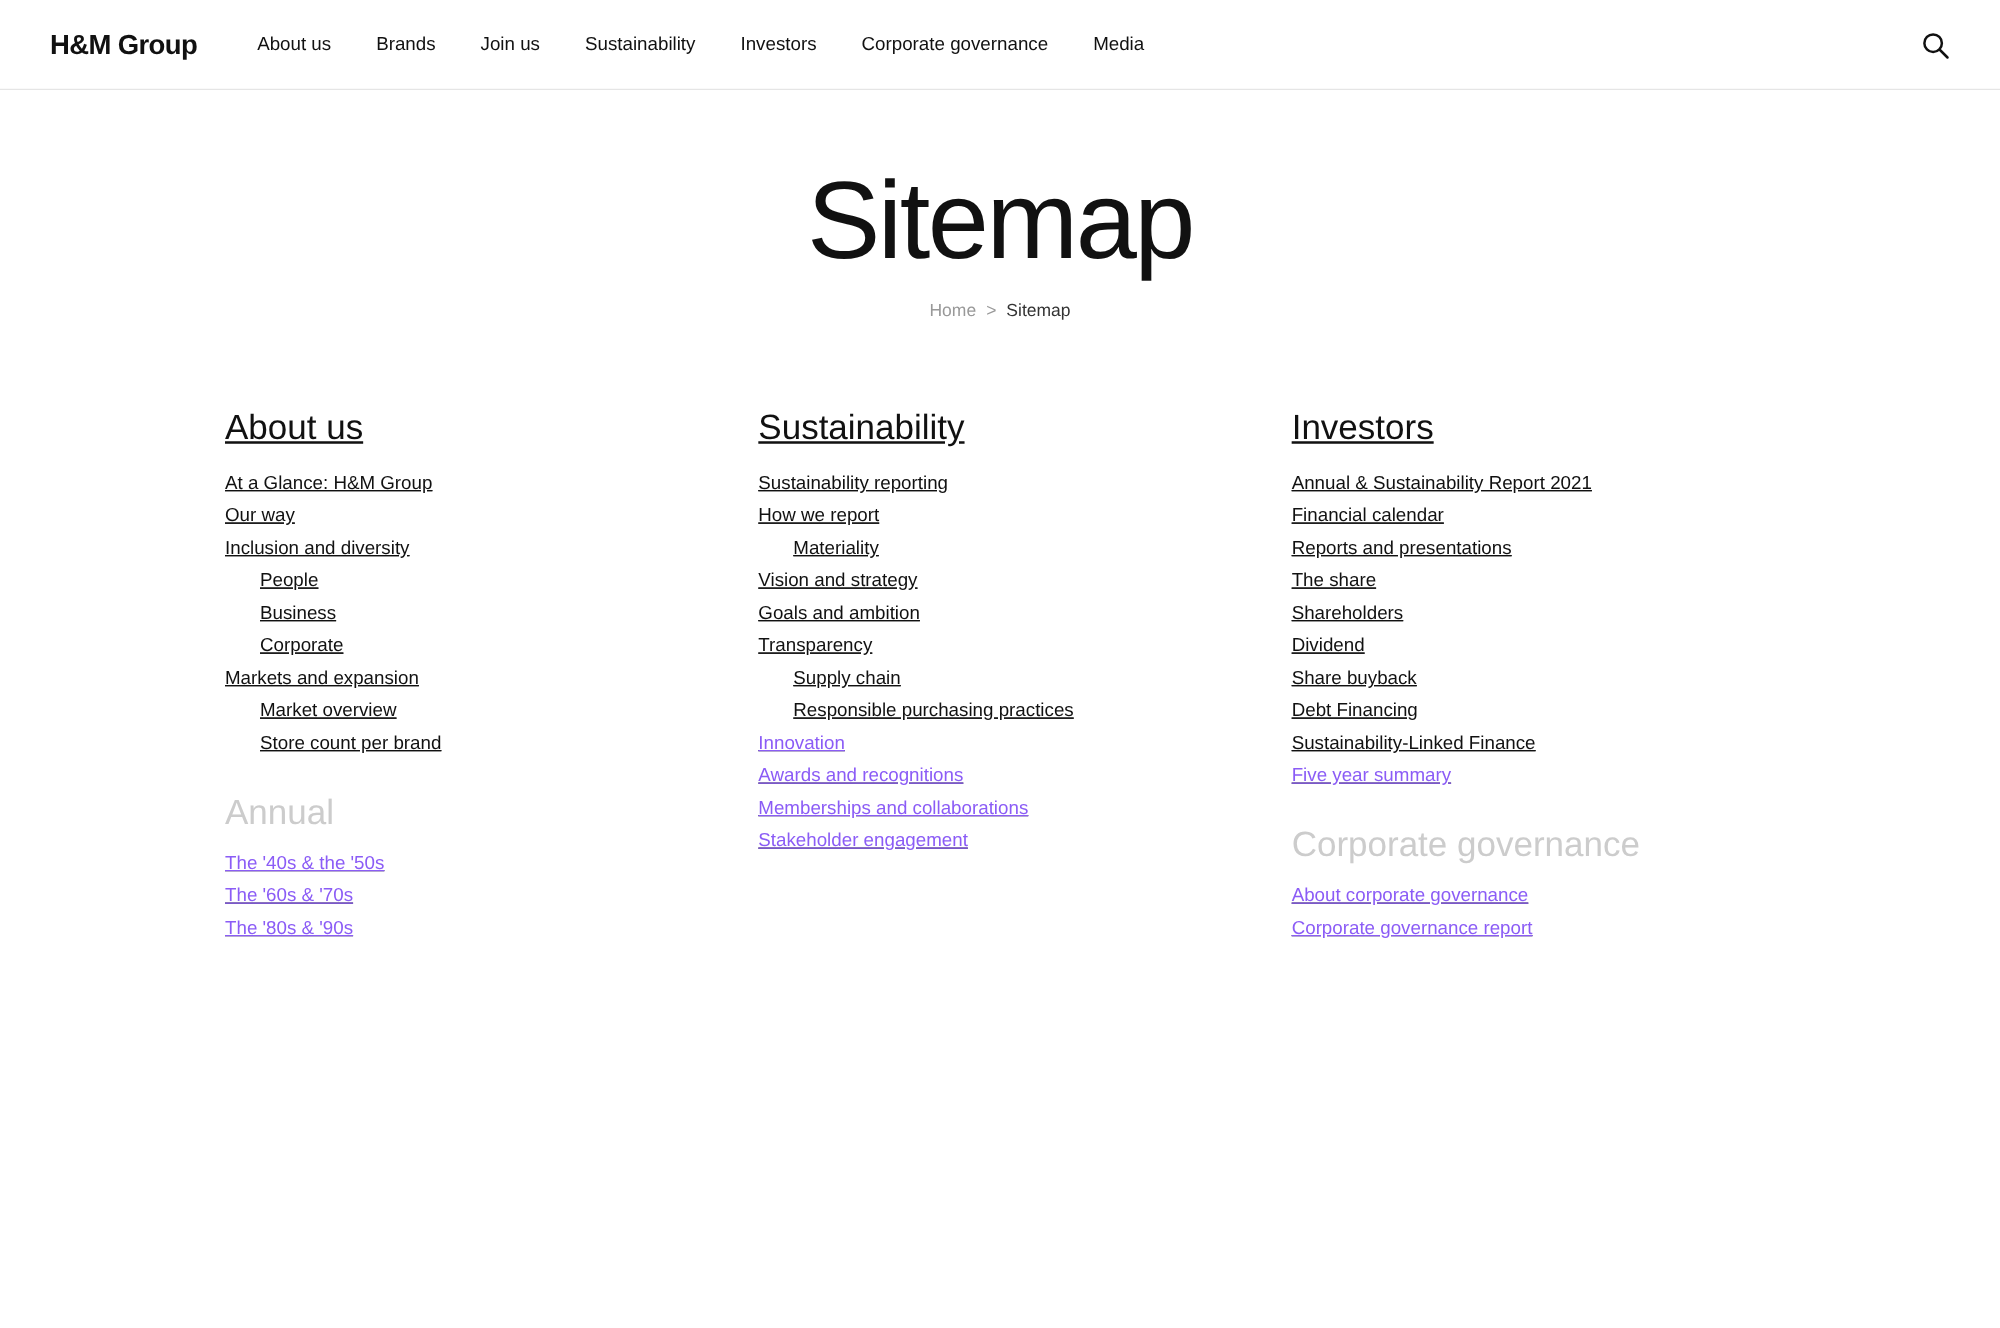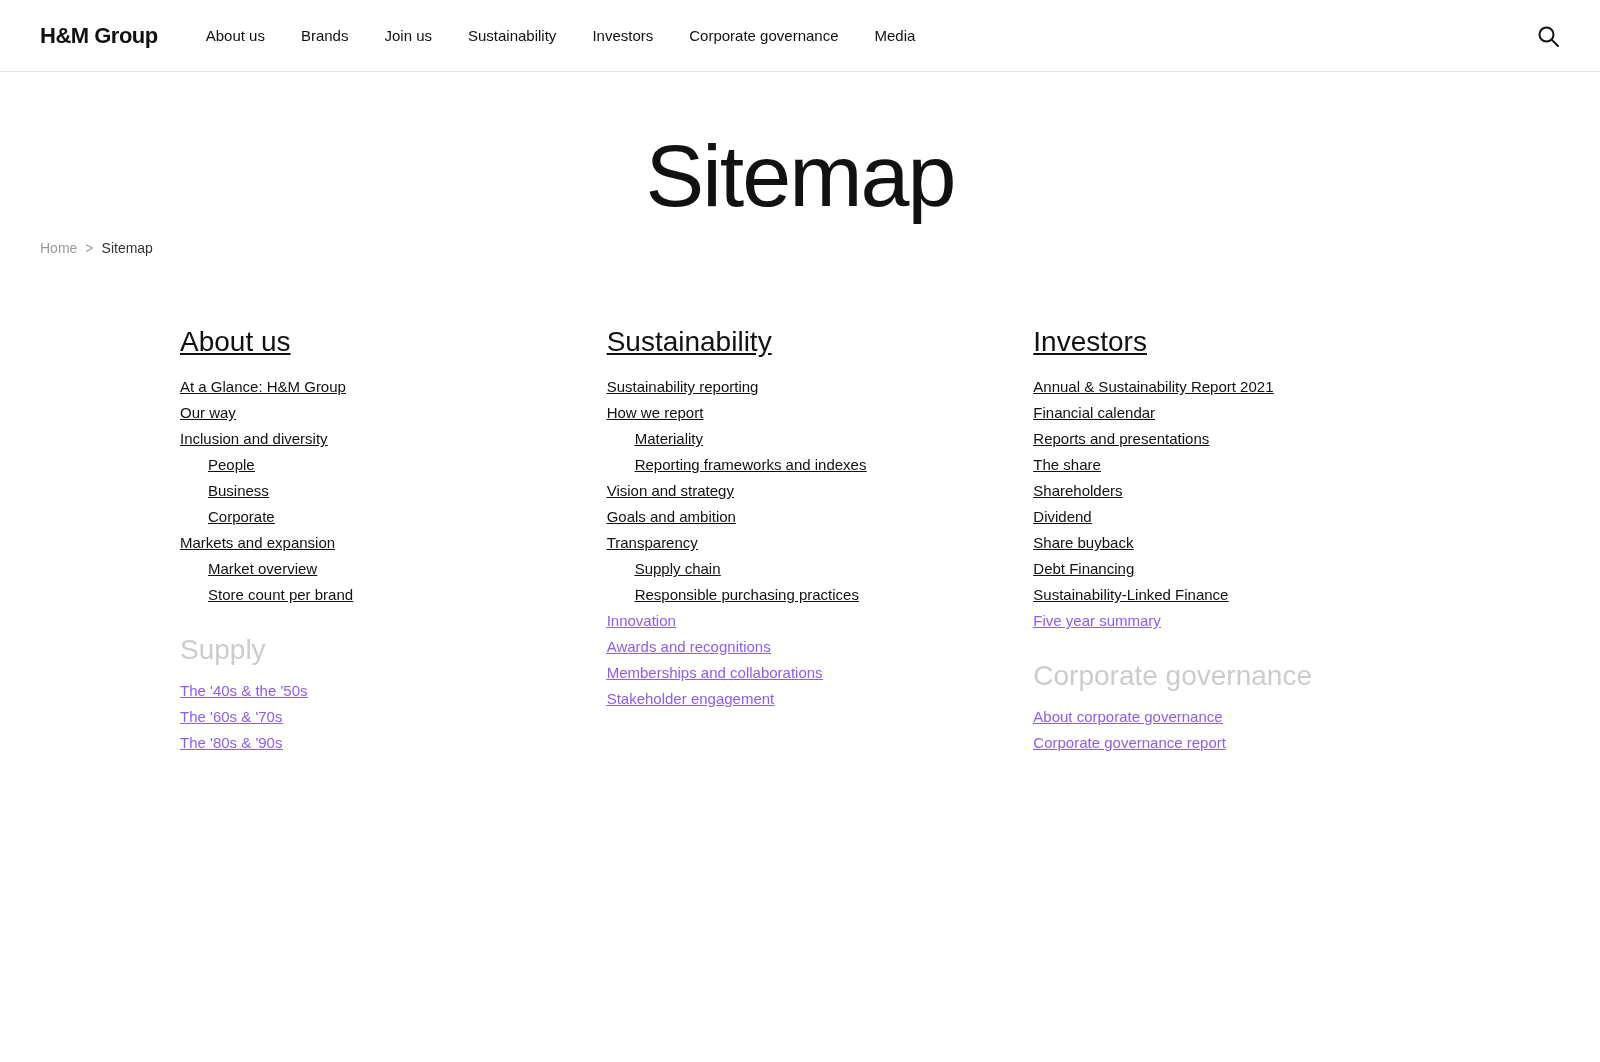--- a/index.html
+++ b/index.html
@@ -52,20 +52,21 @@
     .hero h1 {
       font-size: 88px;
       font-weight: 400;
       letter-spacing: -2px;
       color: #111;
       line-height: 1;
     }
     .breadcrumb {
       display: flex;
       align-items: center;
+      justify-content: center;
       gap: 8px;
       margin-top: 20px;
       font-size: 14px;
       color: #999;
     }
     .breadcrumb .home { color: #999; cursor: pointer; }
     .breadcrumb .sep { color: #999; }
     .breadcrumb .current { color: #333; font-weight: 500; }
 
     
@@ -162,36 +163,35 @@
       <li class="level1"><a>Our way</a></li>
       <li class="level1"><a>Inclusion and diversity</a></li>
       <li class="level2"><a>People</a></li>
       <li class="level2"><a>Business</a></li>
       <li class="level2"><a>Corporate</a></li>
       <li class="level1"><a>Markets and expansion</a></li>
       <li class="level2"><a>Market overview</a></li>
       <li class="level2"><a>Store count per brand</a></li>
     </ul>
     <div class="section-divider">
-      <div class="faded-title">Supply</div>
+      <div class="faded-title">Annual</div>
       <ul class="sitemap-list">
         <li class="level1 faded"><a>The '40s &amp; the '50s</a></li>
         <li class="level1 faded"><a>The '60s &amp; '70s</a></li>
         <li class="level1 faded"><a>The '80s &amp; '90s</a></li>
       </ul>
     </div>
   </div>
 
   <div class="sitemap-col">
     <div class="col-title">Sustainability</div>
     <ul class="sitemap-list">
       <li class="level1"><a>Sustainability reporting</a></li>
       <li class="level1"><a>How we report</a></li>
       <li class="level2"><a>Materiality</a></li>
-      <li class="level2"><a>Reporting frameworks and indexes</a></li>
       <li class="level1"><a>Vision and strategy</a></li>
       <li class="level1"><a>Goals and ambition</a></li>
       <li class="level1"><a>Transparency</a></li>
       <li class="level2"><a>Supply chain</a></li>
       <li class="level2"><a>Responsible purchasing practices</a></li>
     </ul>
     <ul class="sitemap-list" style="margin-top:8px;">
       <li class="level1 faded"><a>Innovation</a></li>
       <li class="level1 faded"><a>Awards and recognitions</a></li>
       <li class="level1 faded"><a>Memberships and collaborations</a></li>

